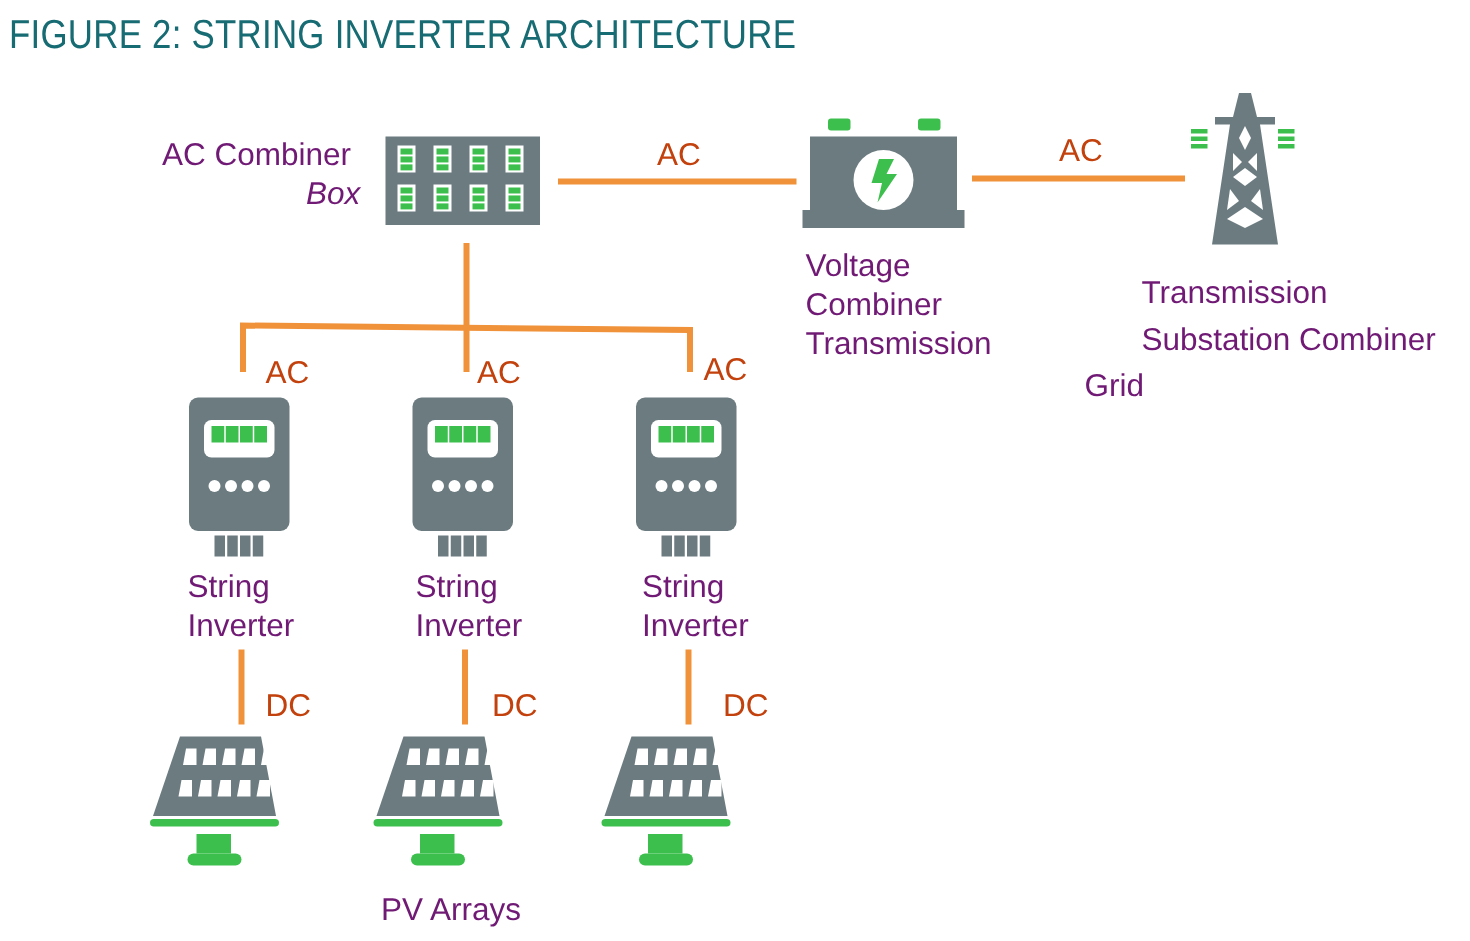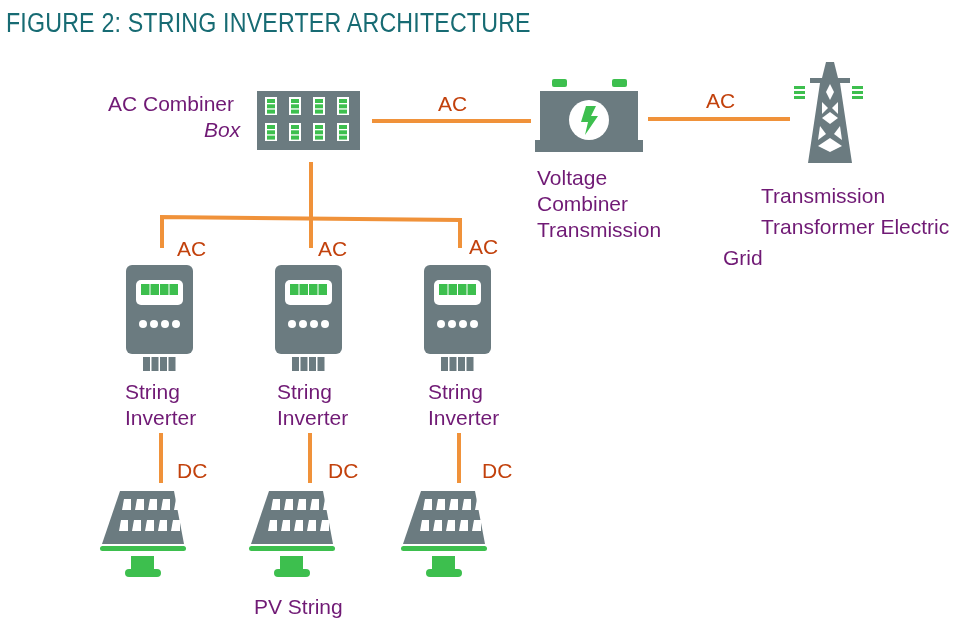--- a/index.html
+++ b/index.html
@@ -214,31 +214,31 @@
 <div class="lbl" style="left:204px; top:117px;font-style:italic;">Box</div>
 
 <div class="wire" style="left:438px; top:92px;">AC</div>
 <div class="wire" style="left:706px; top:89px;">AC</div>
 
 <div class="lbl" style="left:537px; top:165px;">Voltage</div>
 <div class="lbl" style="left:537px; top:191px;">Combiner</div>
 <div class="lbl" style="left:537px; top:217px;">Transmission</div>
 
 <div class="lbl" style="left:761px; top:183px;">Transmission</div>
-<div class="lbl" style="left:761px; top:214px;">Transformer Electric</div>
+<div class="lbl" style="left:761px; top:214px;">Substation Combiner</div>
 <div class="lbl" style="left:723px; top:245px;">Grid</div>
 
 <div class="wire" style="left:177px; top:237px;">AC</div>
 <div class="wire" style="left:318px; top:237px;">AC</div>
 <div class="wire" style="left:469px; top:235px;">AC</div>
 
 <div class="lbl" style="left:125px; top:379px;">String</div>
 <div class="lbl" style="left:125px; top:405px;">Inverter</div>
 <div class="lbl" style="left:277px; top:379px;">String</div>
 <div class="lbl" style="left:277px; top:405px;">Inverter</div>
 <div class="lbl" style="left:428px; top:379px;">String</div>
 <div class="lbl" style="left:428px; top:405px;">Inverter</div>
 
 <div class="wire" style="left:177px; top:459px;">DC</div>
 <div class="wire" style="left:328px; top:459px;">DC</div>
 <div class="wire" style="left:482px; top:459px;">DC</div>
 
-<div class="lbl" style="left:254px; top:594px;">PV String</div>
+<div class="lbl" style="left:254px; top:594px;">PV Arrays</div>
 
 </body></html>

